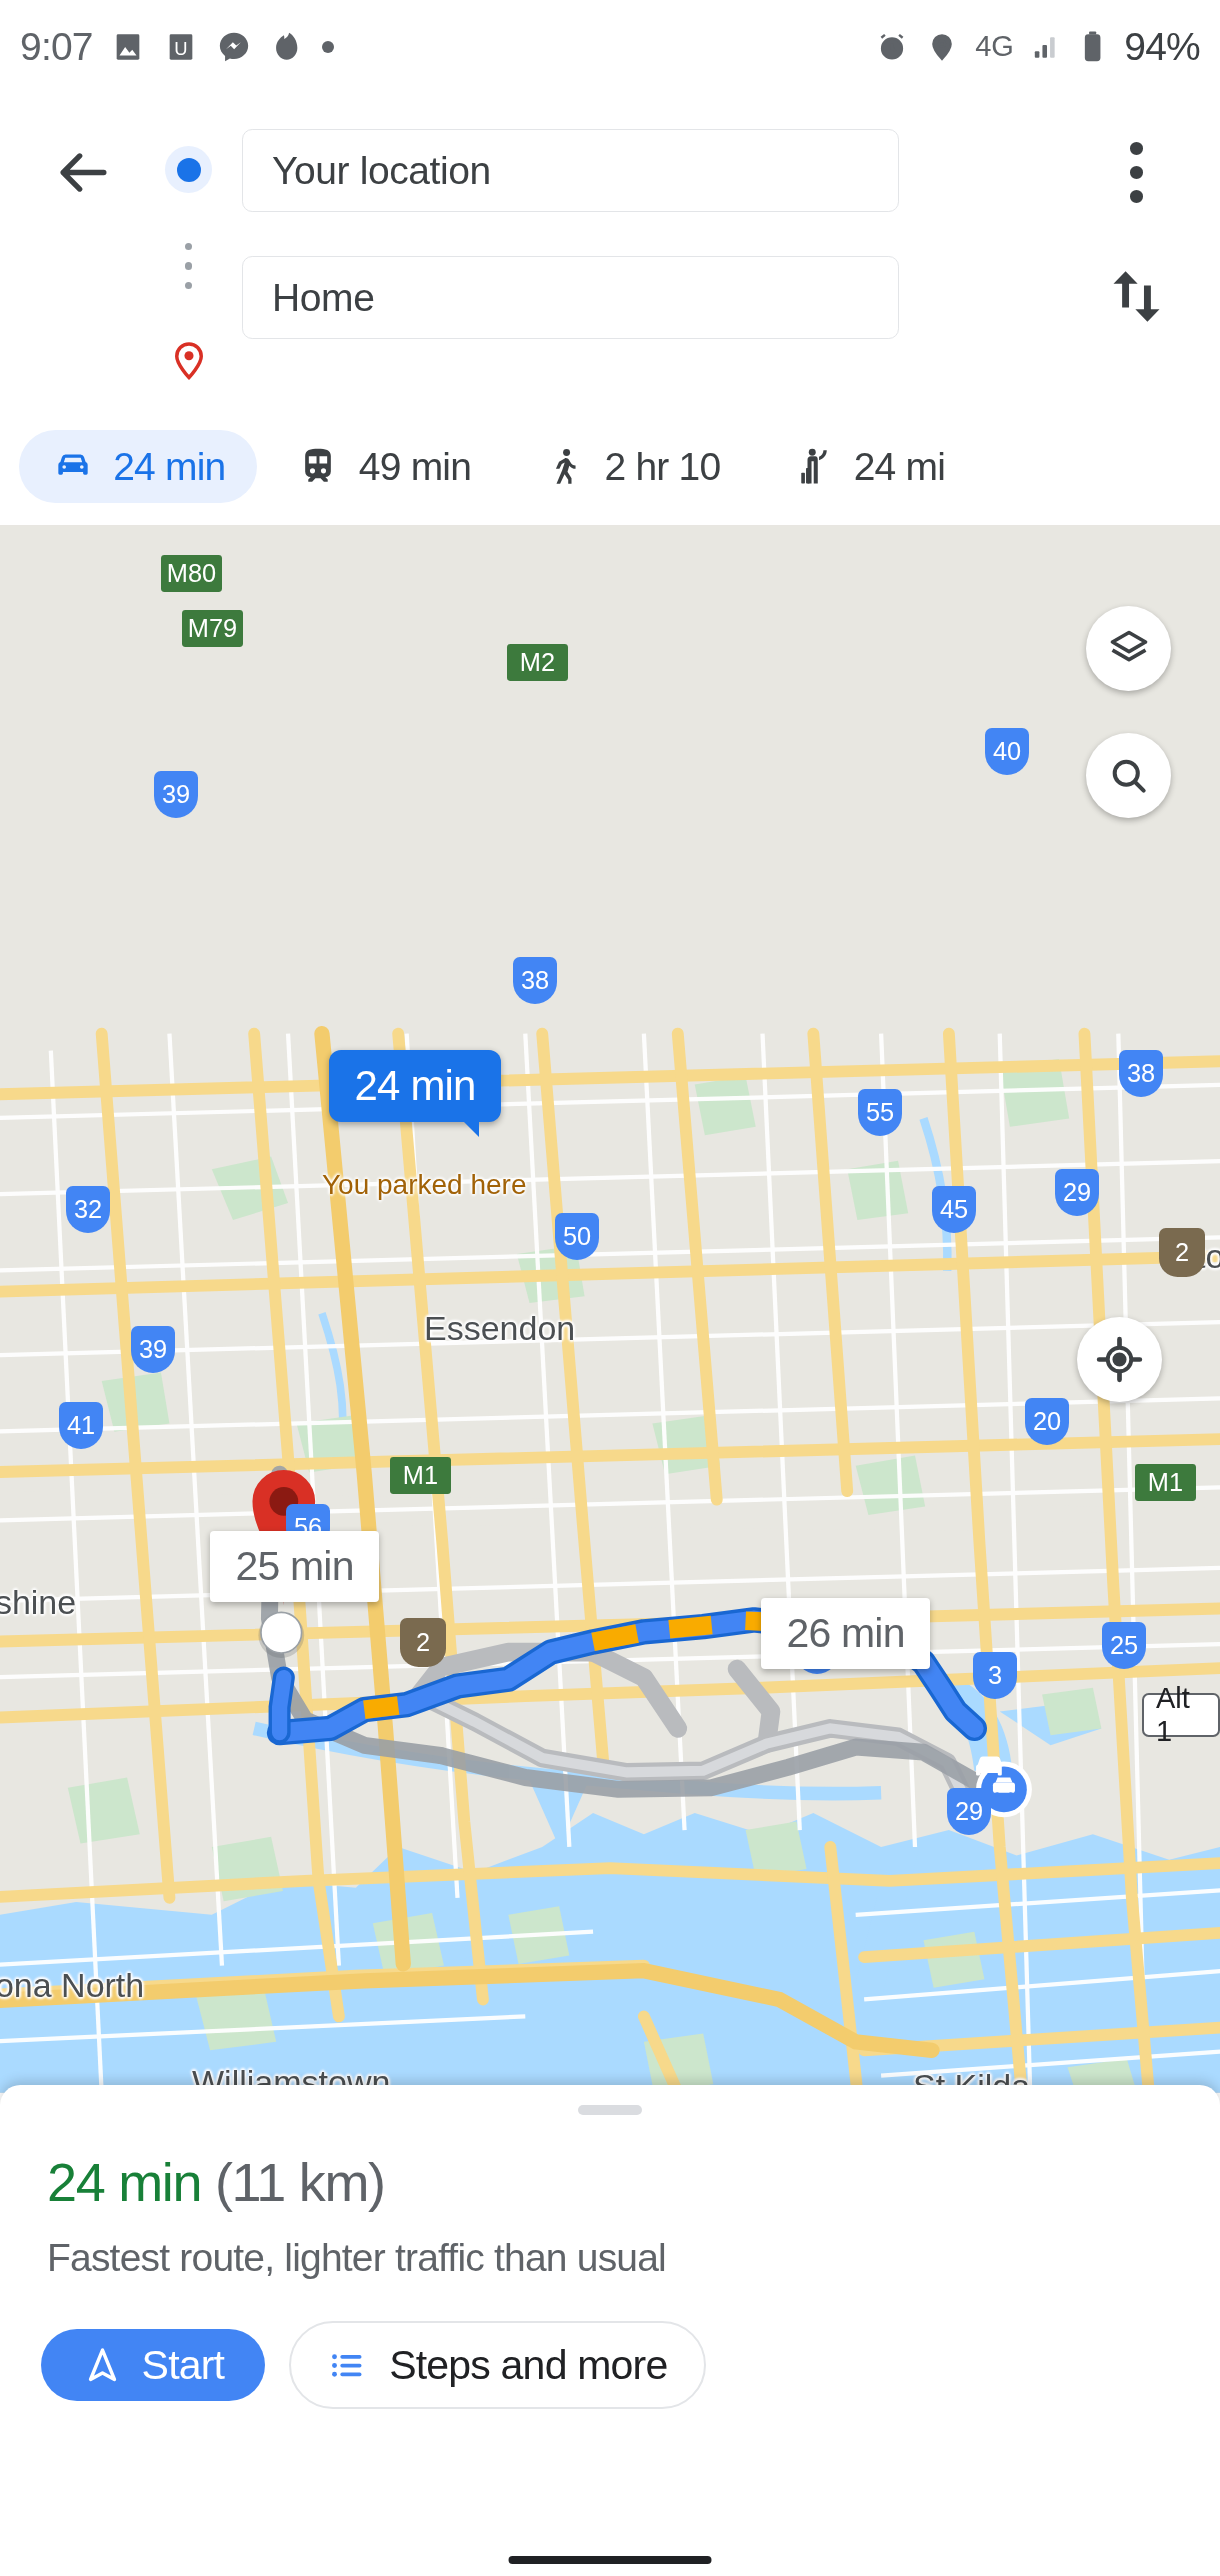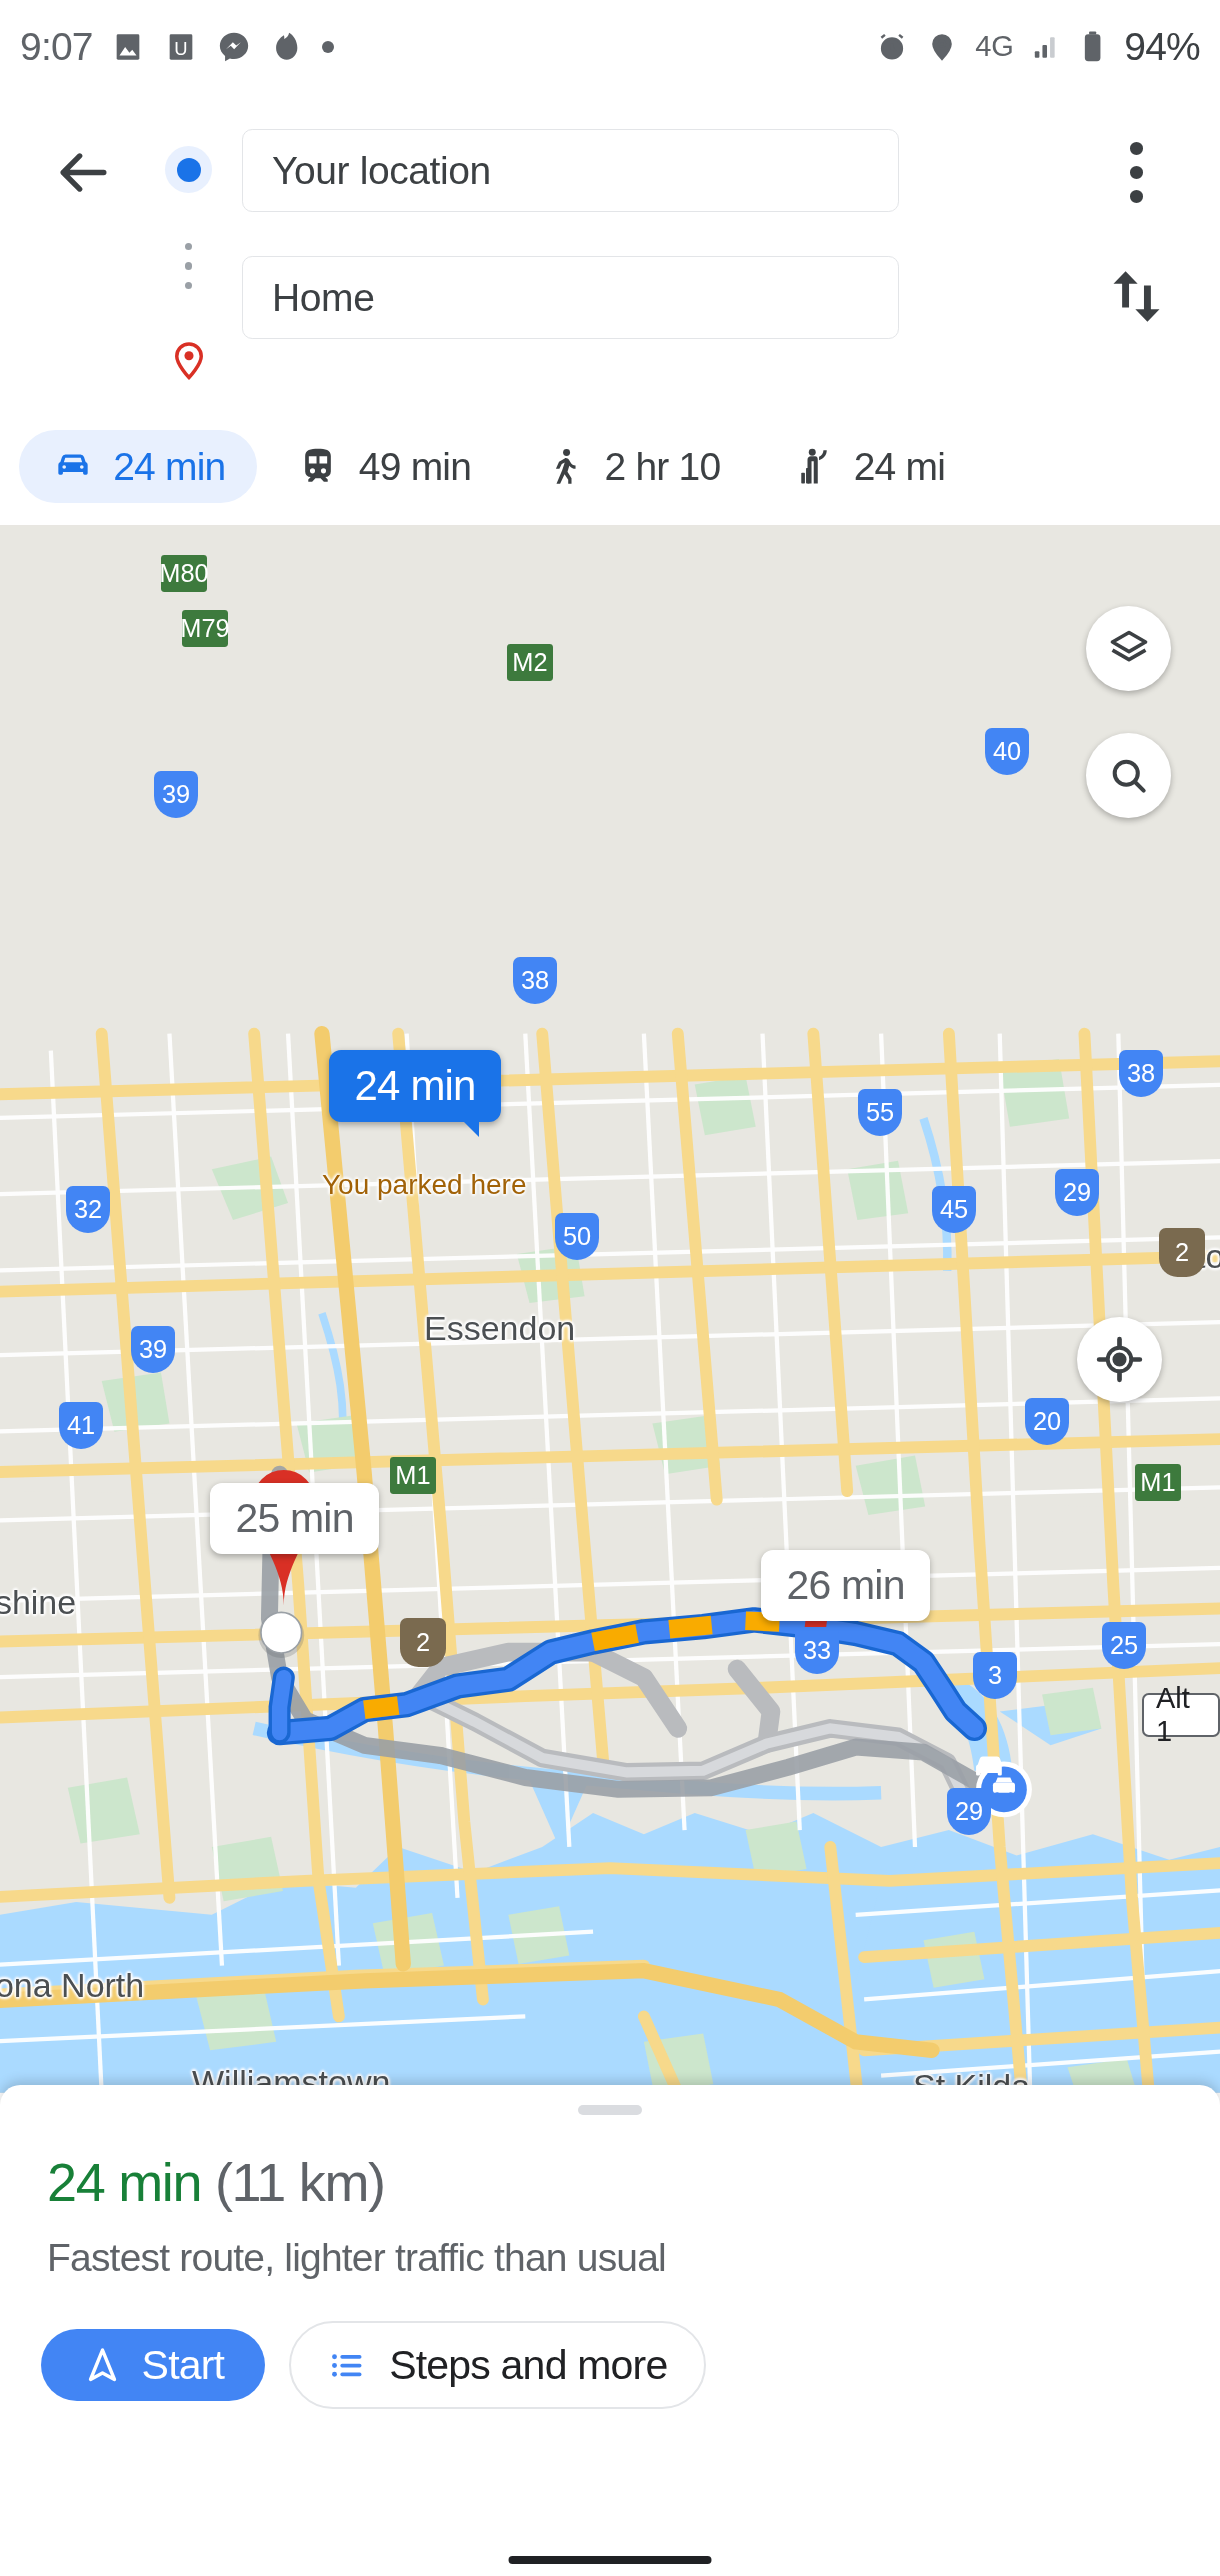--- a/index.html
+++ b/index.html
@@ -71,35 +71,35 @@
 
   .lbl { position:absolute; font-family:"Liberation Sans", sans-serif; white-space:nowrap;
          color:#4b4f52; text-shadow: 1.7px 0 2.5px #fff, -1.7px 0 2.5px #fff, 0 1.7px 2.5px #fff, 0 -1.7px 2.5px #fff,
          0.8px 0.8px 2.5px #fff, -0.8px -0.8px 2.5px #fff; pointer-events:none; }
   .lbl-city { font-size:34px; }
 
   .shield { position:absolute; display:flex; align-items:center; justify-content:center;
             color:#fff; font-size:25.4px; font-weight:400; pointer-events:none; }
   .shield.blue { width:44px; height:47px; background:#4285f4;
                  border-radius:6.8px 6.8px 22px 22px; }
-  .shield.green { width:46px; height:37px; background:#3d7a3d; border-radius:3.4px; font-size:25.4px; }
+  .shield.green { width:61px; height:37px; background:#3d7a3d; border-radius:3.4px; font-size:25.4px; }
   .shield.brown { width:46px; height:49px; background:#7a6a4f; border-radius:6.8px 6.8px 18.6px 18.6px; }
   .shield.altsign { background:#fff; color:#202124; border:2.5px solid #5f6368;
                     border-radius:6.8px; padding:0 12px; height:44px; width:auto; font-size:29px; }
 
   
   .bubble-primary {
     position:absolute; background:#1a73e8; color:#fff; font-size:42px; letter-spacing:-0.8px;
     padding:12px 25.4px; border-radius:12px; box-shadow:0 2.5px 6.8px rgba(0,0,0,.3); white-space:nowrap;
   }
   .bubble-primary::after { content:""; position:absolute; right:22px; bottom:-15.3px;
     border-left:17px solid transparent; border-right:0 solid transparent; border-top:17px solid #1a73e8; }
   .bubble-alt {
     position:absolute; background:#fff; color:#5f6368; font-size:41px; letter-spacing:-0.8px;
-    padding:12px 25.4px; border-radius:12px; box-shadow:0 2.5px 6.8px rgba(0,0,0,.28); white-space:nowrap;
+    padding:12px 25.4px; border-radius:4px; box-shadow:0 2.5px 6.8px rgba(0,0,0,.28); white-space:nowrap;margin-top:48px;
   }
   .parked-lbl { position:absolute; font-size:28px; color:#a16207;
                 text-shadow:1.7px 0 2.5px #fff,-1.7px 0 2.5px #fff,0 1.7px 2.5px #fff,0 -1.7px 2.5px #fff; white-space:nowrap; }
 
   .map-ctl { position:absolute; width:85px; height:85px; border-radius:50%; background:#fff;
              box-shadow:0 2.5px 6.8px rgba(0,0,0,.28); display:flex; align-items:center; justify-content:center; cursor:pointer; }
 
   
   .sheet { position:absolute; left:0; bottom:0; width:1220px; height:491px; background:#fff;
            border-radius:20.3px 20.3px 0 0; box-shadow:0 -3.4px 12px rgba(0,0,0,.16); }

